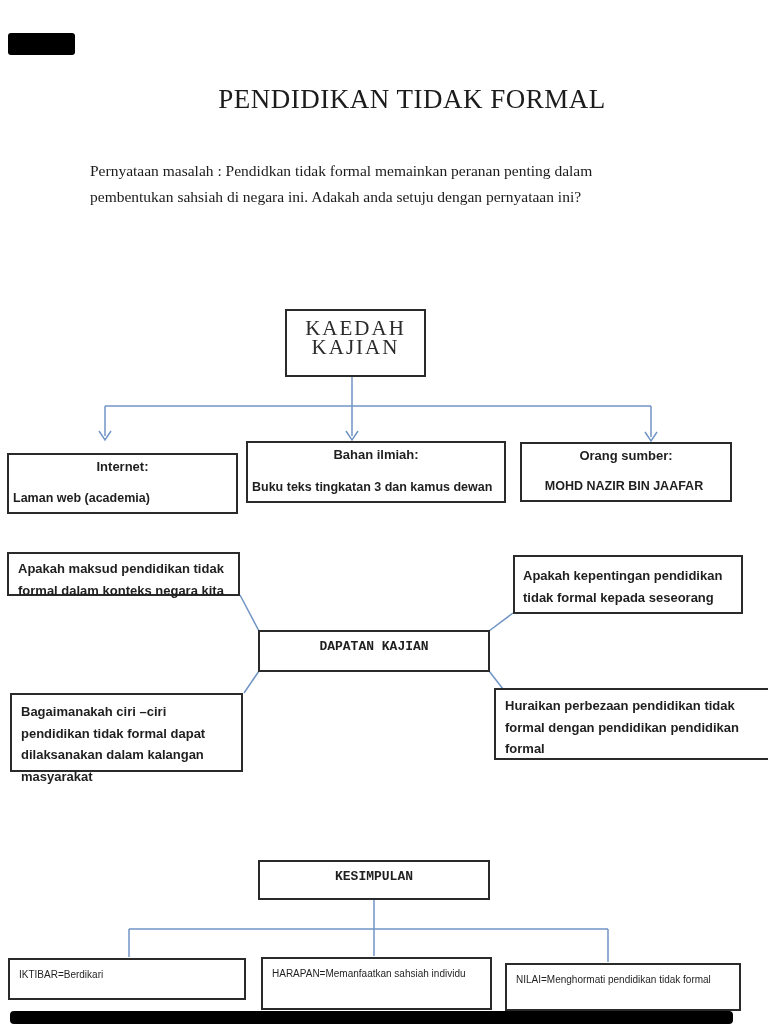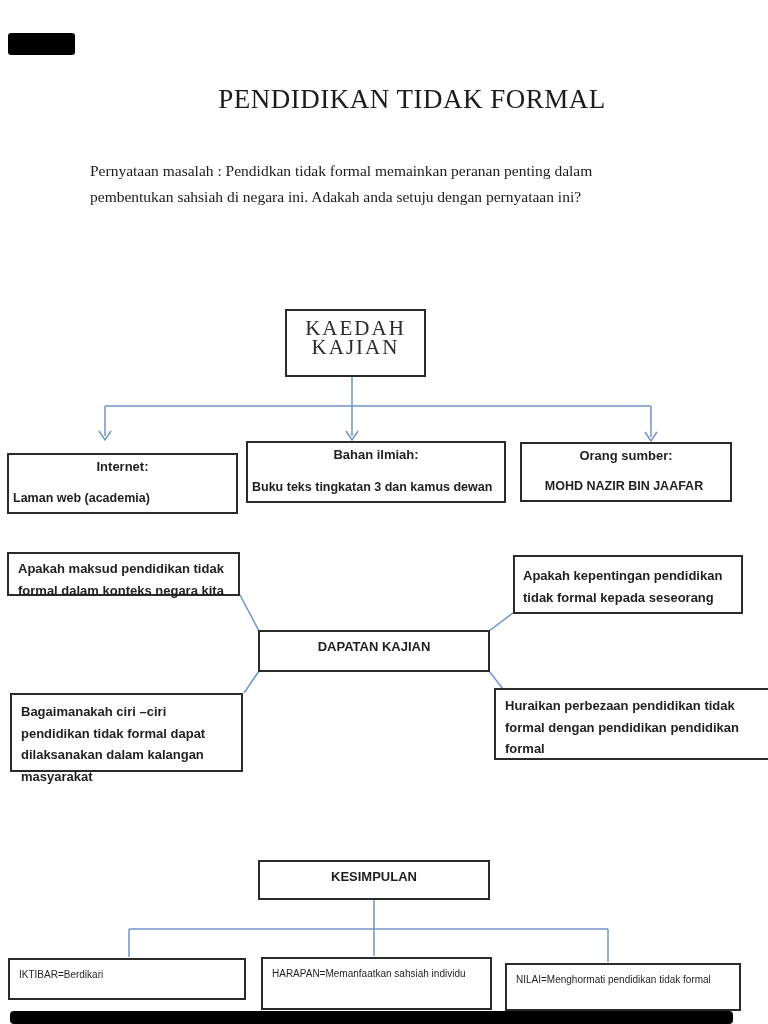--- a/index.html
+++ b/index.html
@@ -25,21 +25,21 @@
   .kaedah{
     font-family:"Liberation Serif",serif;font-size:21px;letter-spacing:2px;
     text-align:center;padding-top:8px;line-height:19px;color:#2b2b2b;
   }
   .src-box{display:flex;flex-direction:column;justify-content:space-between;}
   .src-head{text-align:center;padding-top:4px;font-size:13px;font-weight:bold;}
   .src-detail{padding:0 8px 7px 4px;font-size:12.5px;font-weight:bold;white-space:nowrap;}
   .src-detail.centered{text-align:center;}
   .q-box{padding:4px 9px;font-size:13px;font-weight:bold;line-height:21.5px;}
   .hub{-text-align:center;}
-  .hub-label{text-align:center;padding-top:7px;font-size:13px;font-weight:bold;}
+  .hub-label{text-align:center;padding-top:7px;font-size:13px;font-weight:bold;font-family:Liberation Mono, monospace;}
   .c-box{padding:4px 9px;font-size:10px;font-weight:normal;line-height:22px;}
   #connectors{position:absolute;left:0;top:0;width:768px;height:1024px;}
   .redaction{position:absolute;background:#000;border-radius:3px;}
   #redaction-top{left:8px;top:33px;width:67px;height:22px;}
   #redaction-bottom{left:10px;top:1011px;width:723px;height:13px;border-radius:4px;}
 </style>
 </head>
 <body>
 
 <div id="redaction-top" class="redaction"></div>

